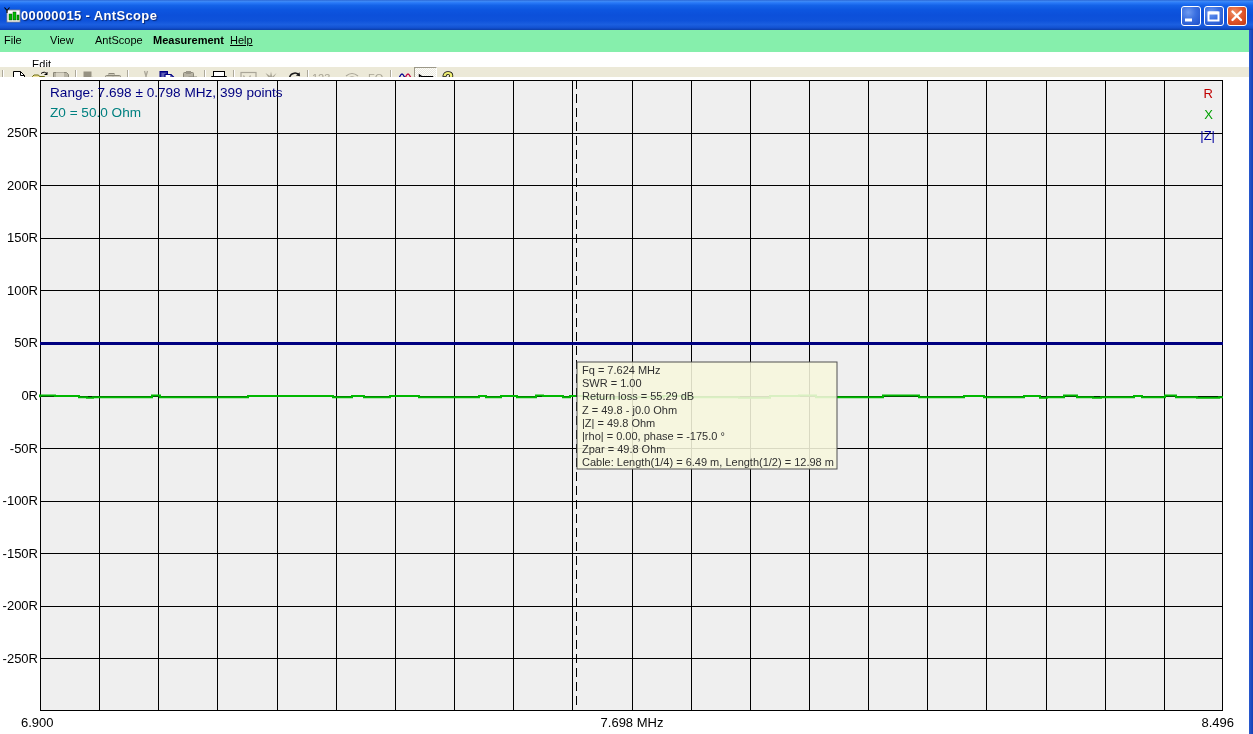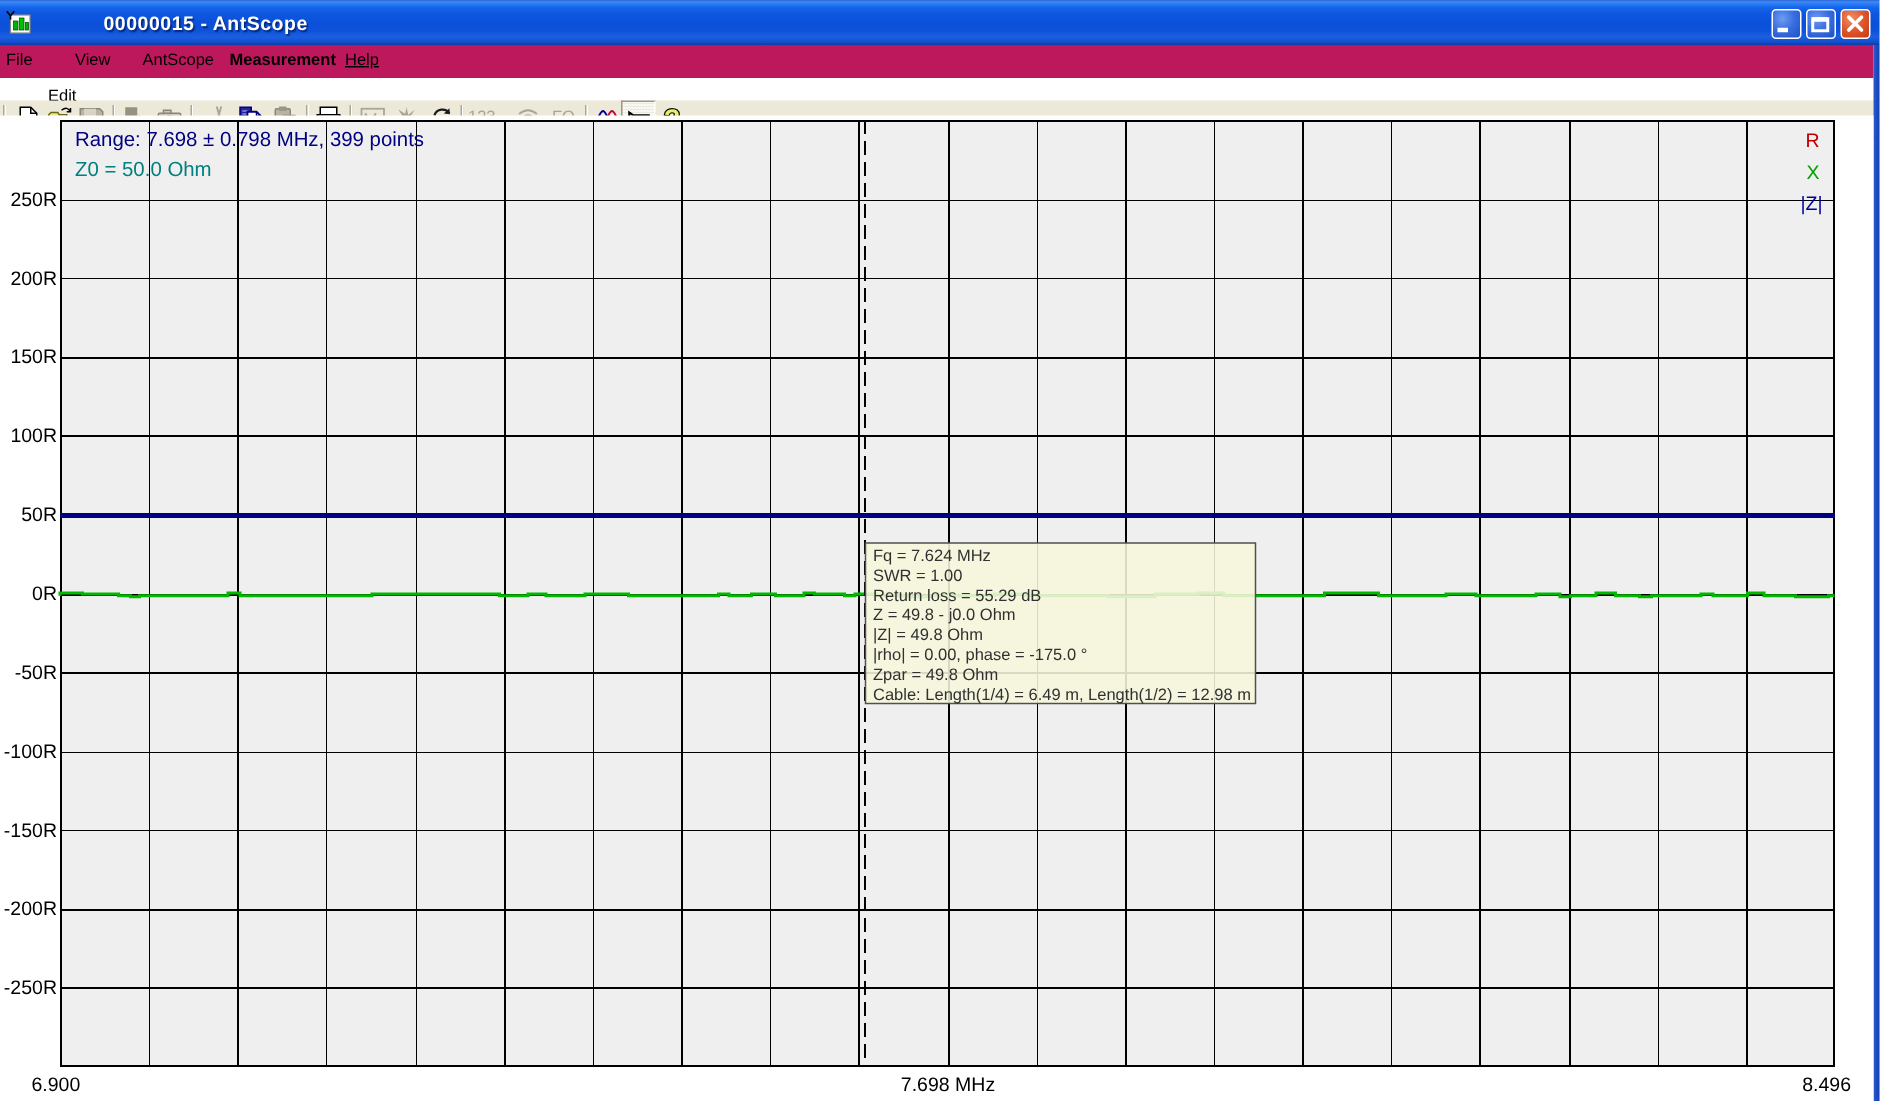--- a/index.html
+++ b/index.html
@@ -1,25 +1,25 @@
 <!DOCTYPE html>
 <html><head>
 <meta charset="utf-8">
 <style>
 html,body{margin:0;padding:0;}
 body{width:1253px;height:734px;overflow:hidden;background:#fff;font-family:"Liberation Sans",sans-serif;position:relative;}
 #titlebar{position:absolute;left:0;top:0;width:1253px;height:30px;
 background:linear-gradient(180deg,#2964d2 0%,#3f8af5 4%,#2a7af8 9%,#1463e8 18%,#0d56e0 32%,#0c50da 50%,#0e52da 68%,#1b5fe0 82%,#1250cf 93%,#0a3da8 100%);}
 #titleicon{position:absolute;left:4px;top:7px;width:17px;height:16px;}
-#titletext{position:absolute;left:21px;top:8px;color:#fff;font-size:13px;font-weight:bold;letter-spacing:0.35px;text-shadow:1px 1px 1px rgba(0,0,30,0.55);margin-left:48px;}
+#titletext{position:absolute;left:21px;top:8px;color:#fff;font-size:13px;font-weight:bold;letter-spacing:0.35px;text-shadow:1px 1px 1px rgba(0,0,30,0.55);}
 .winbtn{position:absolute;top:6px;width:20px;height:20px;border-radius:3px;border:1px solid #fff;box-sizing:border-box;}
 #btnmin{left:1181px;background:radial-gradient(circle at 35% 30%,#6f9bf0 0%,#3a6fe0 45%,#1e4fc8 100%);}
 #btnmax{left:1204px;background:radial-gradient(circle at 35% 30%,#6f9bf0 0%,#3a6fe0 45%,#1e4fc8 100%);}
 #btnclose{left:1227px;background:radial-gradient(circle at 35% 30%,#ee9267 0%,#e0552b 50%,#c23a15 100%);}
-#menubar{position:absolute;left:0;top:30px;width:1249px;height:22px;background:#be185d;font-size:11px;color:#000;}
+#menubar{position:absolute;left:0;top:30px;width:1249px;height:22px;background:#86efac;font-size:11px;color:#000;}
 .menuitem{position:absolute;top:4px;}
 #toolbar{position:absolute;left:0;top:52px;width:1249px;height:25px;background:#ece9d8;border-bottom:1px solid #aca899;box-sizing:border-box;margin-top:15px;}
 .tsep{position:absolute;top:3px;width:1px;height:18px;background:#aca899;border-right:1px solid #fff;}
 .ticon{position:absolute;top:3px;width:18px;height:18px;}
 #rightborder{position:absolute;left:1249px;top:30px;width:4px;height:704px;background:linear-gradient(90deg,#2a5ad0,#1240b4);}
 #chartarea{position:absolute;left:0;top:77px;width:1249px;height:657px;background:#fff;}
 </style>
 </head>
 <body>
 <div id="titlebar"></div>

